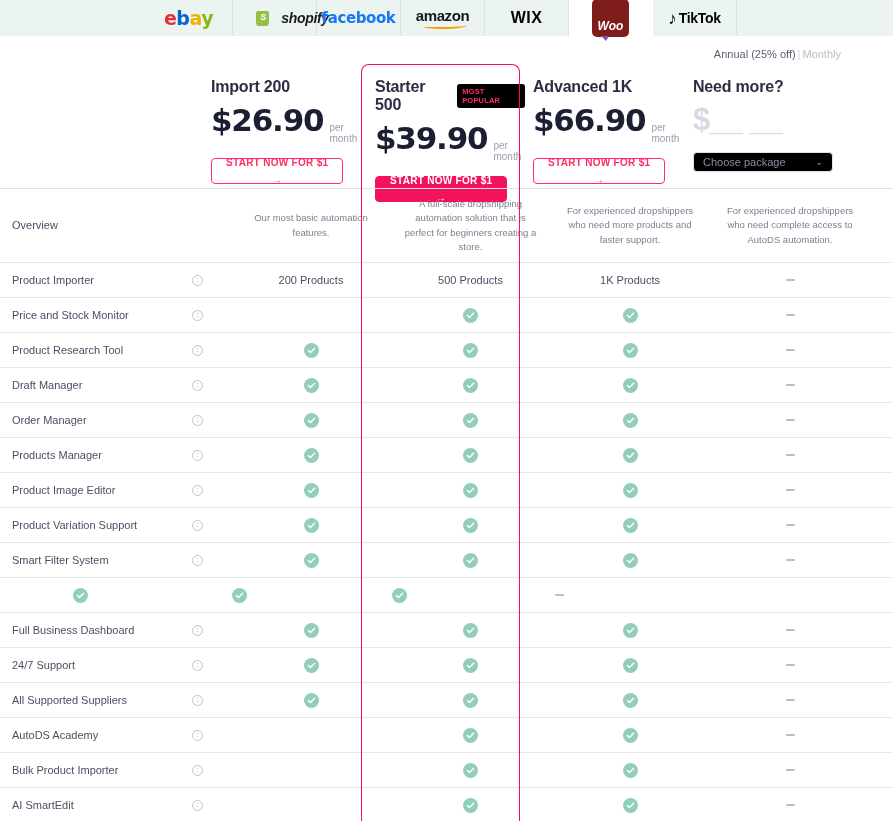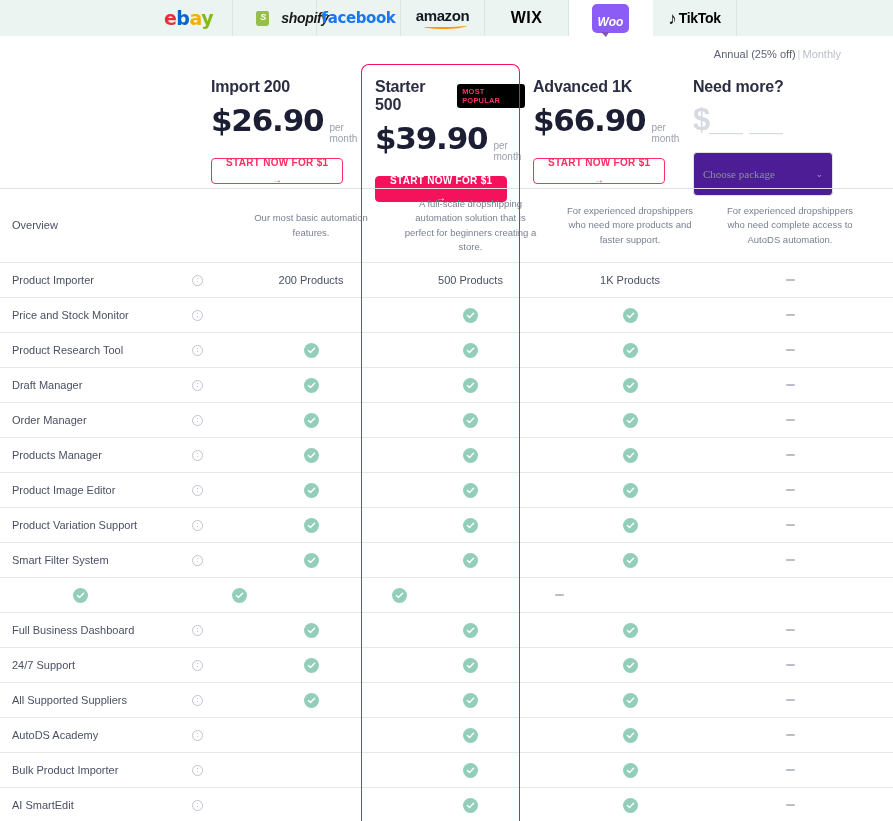--- a/index.html
+++ b/index.html
@@ -55,22 +55,22 @@
   .logo-amazon { position: relative; padding-bottom: 4px; }
   .logo-amazon .txt { font-size: 15px; font-weight: bold; color: #131921; letter-spacing: -0.4px; }
   .logo-amazon .smile {
     position: absolute; left: 8px; right: 2px; bottom: 0px; height: 6px;
     border-bottom: 2px solid #ff9900; border-radius: 0 0 60% 40%;
   }
 
   .logo-wix { font-size: 16px; font-weight: bold; color: #000; letter-spacing: 0.5px; }
 
   .logo-woo {
-    background: #8b5cf6; color: #fff; font-size: 12px; font-weight: bold;
-    padding: 11px 6px 4px; border-radius: 5px; position: relative; font-style: italic;
+    background: #7f1d1d; color: #fff; font-size: 12px; font-weight: bold;
+    padding: 20px 6px 4px; border-radius: 5px; position: relative; font-style: italic;
   }
   .logo-woo::after {
     content: ""; position: absolute; left: 9px; bottom: -4px;
     border-left: 5px solid transparent; border-right: 3px solid transparent;
     border-top: 5px solid #7f54b3;
   }
 
   .logo-tiktok { display: flex; align-items: center; gap: 2px; }
   .tiktok-note { font-size: 17px; color: #000; line-height: 1; }
   .logo-tiktok .txt { font-size: 14px; font-weight: bold; color: #000; letter-spacing: -0.3px; }
@@ -106,28 +106,27 @@
     height: 26px; padding: 0 14px;
     border-radius: 4px;
     font-size: 10px; font-weight: bold; letter-spacing: 0.3px;
     cursor: pointer; white-space: nowrap; flex-direction: column;
   }
   .cta-outline { background: #fff; border: 1px solid #ff2e63; color: #ff2e63; }
   .cta-solid { background: #f5125d; border: 1px solid #f5125d; color: #fff; }
 
   .select-pkg {
     margin-top: 14px;
-    width: 140px; height: 44px;
+    width: 140px; height: 20px;
     border: 1px solid #dfe2e8; border-radius: 4px;
-    background: #4c1d95;
+    background: #000000;
     display: flex; align-items: center; justify-content: space-between;
     padding: 0 9px;
     font-size: 11px; color: #8b90a0;
     cursor: pointer;
-    font-family: Liberation Serif, serif;
   }
   .chev { font-size: 9px; color: #9aa0ad; }
 
   
   .highlight-frame {
     position: absolute;
     left: 361px; top: 64px; width: 159px; height: 757px;
     border: 1.5px solid #f5125d;
     border-bottom: none;
     border-radius: 8px 8px 0 0;

